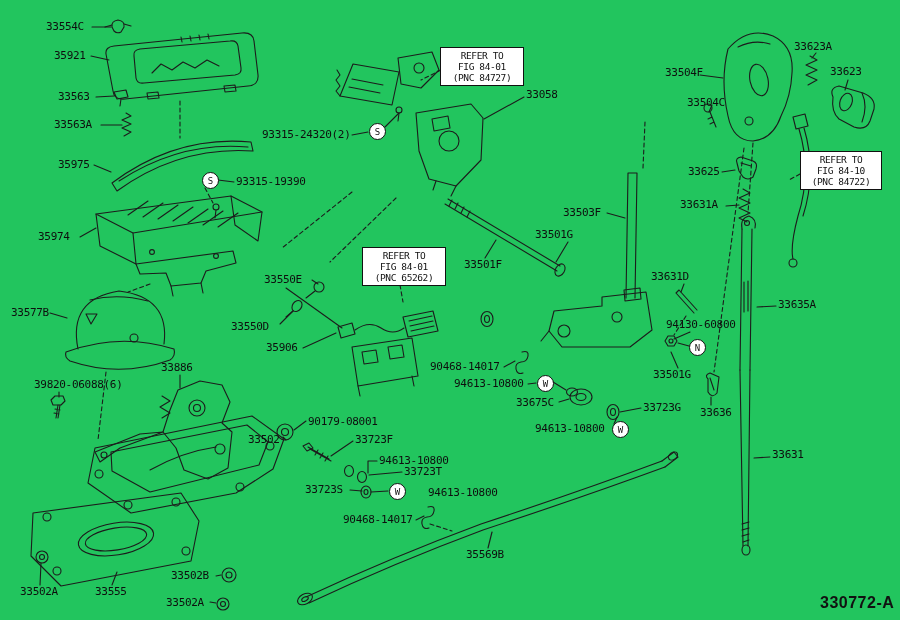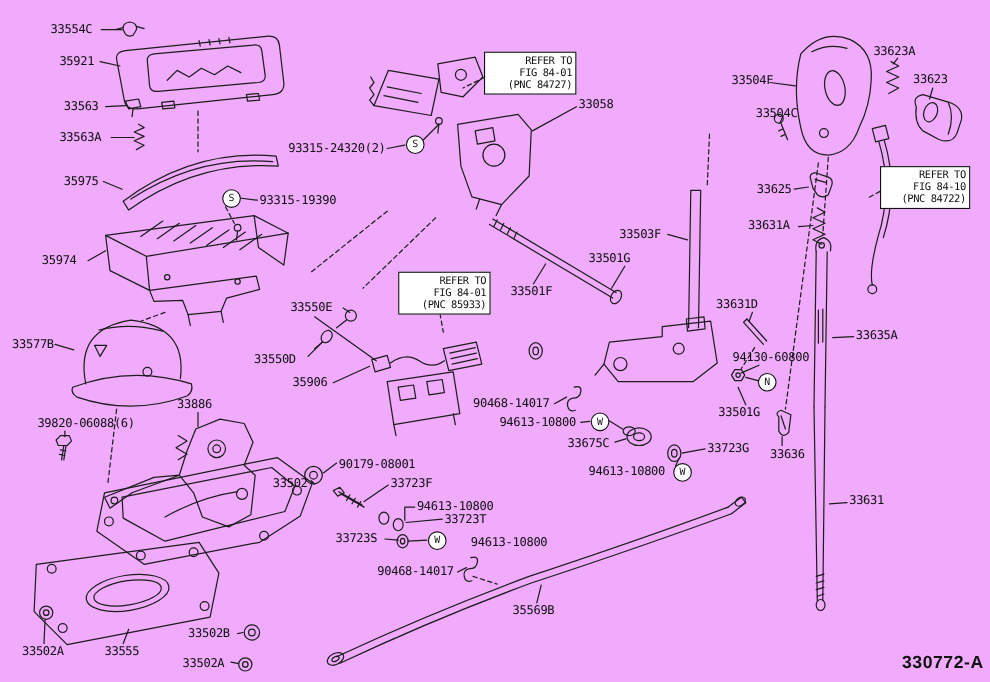--- a/index.html
+++ b/index.html
@@ -1,27 +1,27 @@
 <!DOCTYPE html>
 <html><head>
 <meta charset="utf-8">
 <style>
   html,body{margin:0;padding:0;background:#fff;}
-  .stage{position:relative;width:900px;height:620px;background:#f0abfc;overflow:hidden;
+  .stage{position:relative;width:900px;height:620px;background:#22c55e;overflow:hidden;
          font-family:"DejaVu Sans Mono", monospace;color:#111;}
   .stage svg{position:absolute;left:0;top:0;}
   svg path, svg circle, svg ellipse, svg rect{fill:none;stroke:#1c1c1c;stroke-width:1.1;
          stroke-linecap:round;stroke-linejoin:round;}
   .lbl{position:absolute;font-size:11px;line-height:12px;white-space:nowrap;
        font-family:"DejaVu Sans Mono", monospace;color:#0e0e0e;letter-spacing:-0.3px;}
   .sym{position:absolute;width:15px;height:15px;border:1.3px solid #111;border-radius:50%;
        background:#fff;font-size:9px;display:flex;align-items:center;justify-content:center;
        font-family:"DejaVu Sans Mono", monospace;z-index:3;}
   .refbox{position:absolute;border:1.4px solid #111;background:#fff;padding:2px 3px;
-       font-size:9.5px;line-height:11px;text-align:right;white-space:nowrap;z-index:2;
+       font-size:9.5px;line-height:11px;text-align:center;white-space:nowrap;z-index:2;
        font-family:"DejaVu Sans Mono", monospace;letter-spacing:-0.4px;}
   .code{position:absolute;font-size:16px;font-weight:bold;letter-spacing:0.5px;
        font-family:Liberation Sans, sans-serif;}
 </style>
 </head>
 <body>
 
 <div class="stage">
 
 <svg width="900" height="620" viewBox="0 0 900 620">
@@ -398,21 +398,21 @@
 <div class="sym" style="left:689px;top:339px">N</div>
 
 <div class="refbox" style="left:440px;top:47px;width:76px">
   <div>REFER TO</div>
   <div>FIG 84-01</div>
   <div>(PNC 84727)</div>
 </div>
 <div class="refbox" style="left:362px;top:247px;width:76px">
   <div>REFER TO</div>
   <div>FIG 84-01</div>
-  <div>(PNC 85933)</div>
+  <div>(PNC 65262)</div>
 </div>
 <div class="refbox" style="left:800px;top:151px;width:74px">
   <div>REFER TO</div>
   <div>FIG 84-10</div>
   <div>(PNC 84722)</div>
 </div>
 
 <div class="code" style="left:820px;top:594px">330772-A</div>
 
 </div>

